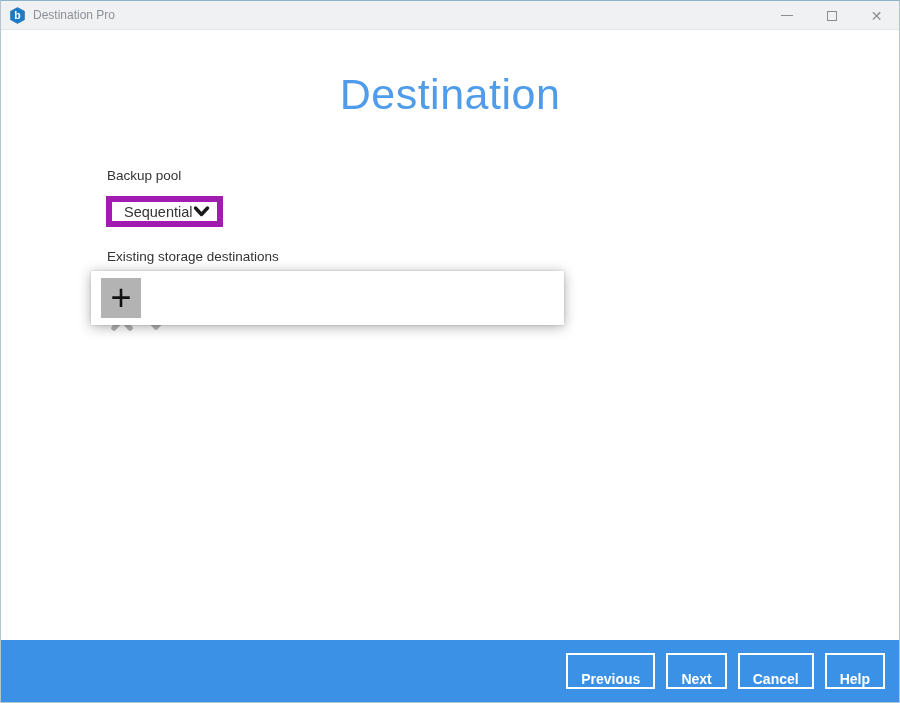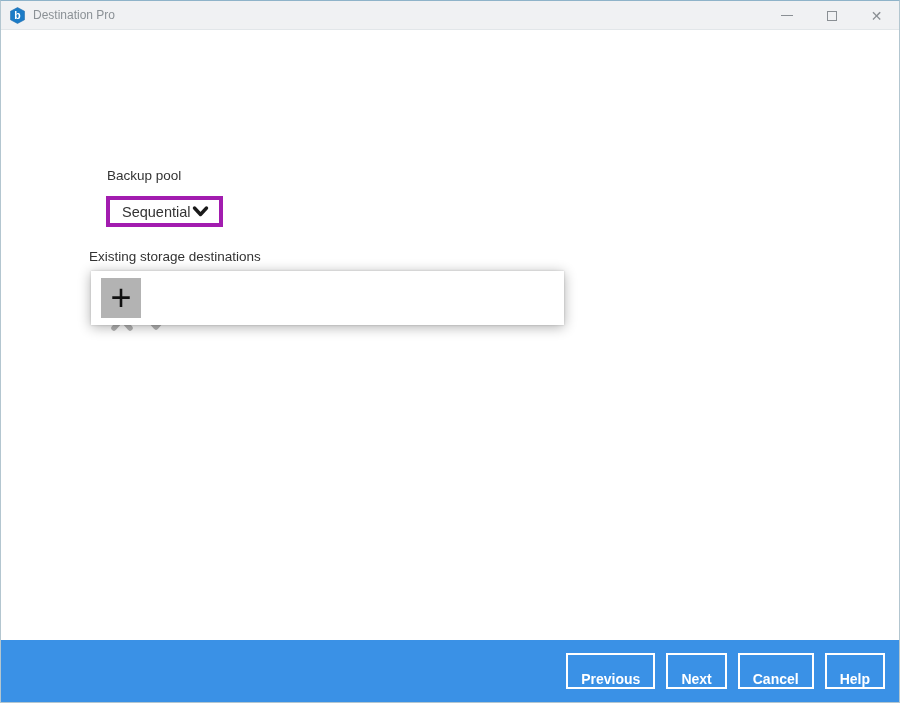--- a/index.html
+++ b/index.html
@@ -52,27 +52,27 @@
     text-align: center;
     font-size: 43px; font-weight: 300;
     color: #4f9ceb;
     letter-spacing: 0.5px;
   }
   .small-label {
     position: absolute;
     font-size: 13.5px; color: #333333;
   }
   .backup-mode-label { left: 106px; top: 138px; }
-  .existing-label    { left: 88px; top: 219px; text-align: right; }
+  .existing-label    { left: 106px; top: 219px; text-align: right; }
 
   .dropdown {
     position: absolute; left: 105px; top: 166px;
     width: 117px; height: 31px;
     background: #ffffff;
-    border: 4px solid #a21caf;
+    border: 6px solid #a21caf;
     display: flex; align-items: center;
     padding: 0 10px 0 12px;
     cursor: default;
   }
   .dropdown-value { font-size: 14.5px; color: #333333; flex: 1 1 auto; }
   .dropdown svg { flex: 0 0 auto; }
 
   
   .reorder {
     position: absolute; width: 24px; height: 20px;
@@ -143,20 +143,21 @@
       <span class="wc">
         <span class="max-glyph"></span>
       </span>
       <span class="wc">
         <span class="close-glyph">✕</span>
       </span>
     </div>
   </div>
 
   <div class="content">
+    <h1 class="page-title">Destination</h1>
 
     <div class="small-label backup-mode-label">Backup pool</div>
 
     <div class="dropdown">
       <span class="dropdown-value">Sequential</span>
       <svg width="17" height="13" viewBox="0 0 17 13">
         <path d="M2.5 3 L8.5 9.5 L14.5 3" fill="none" stroke="#1a1a1a" stroke-width="3.4" stroke-linecap="round" stroke-linejoin="round"></path>
       </svg>
     </div>
 

